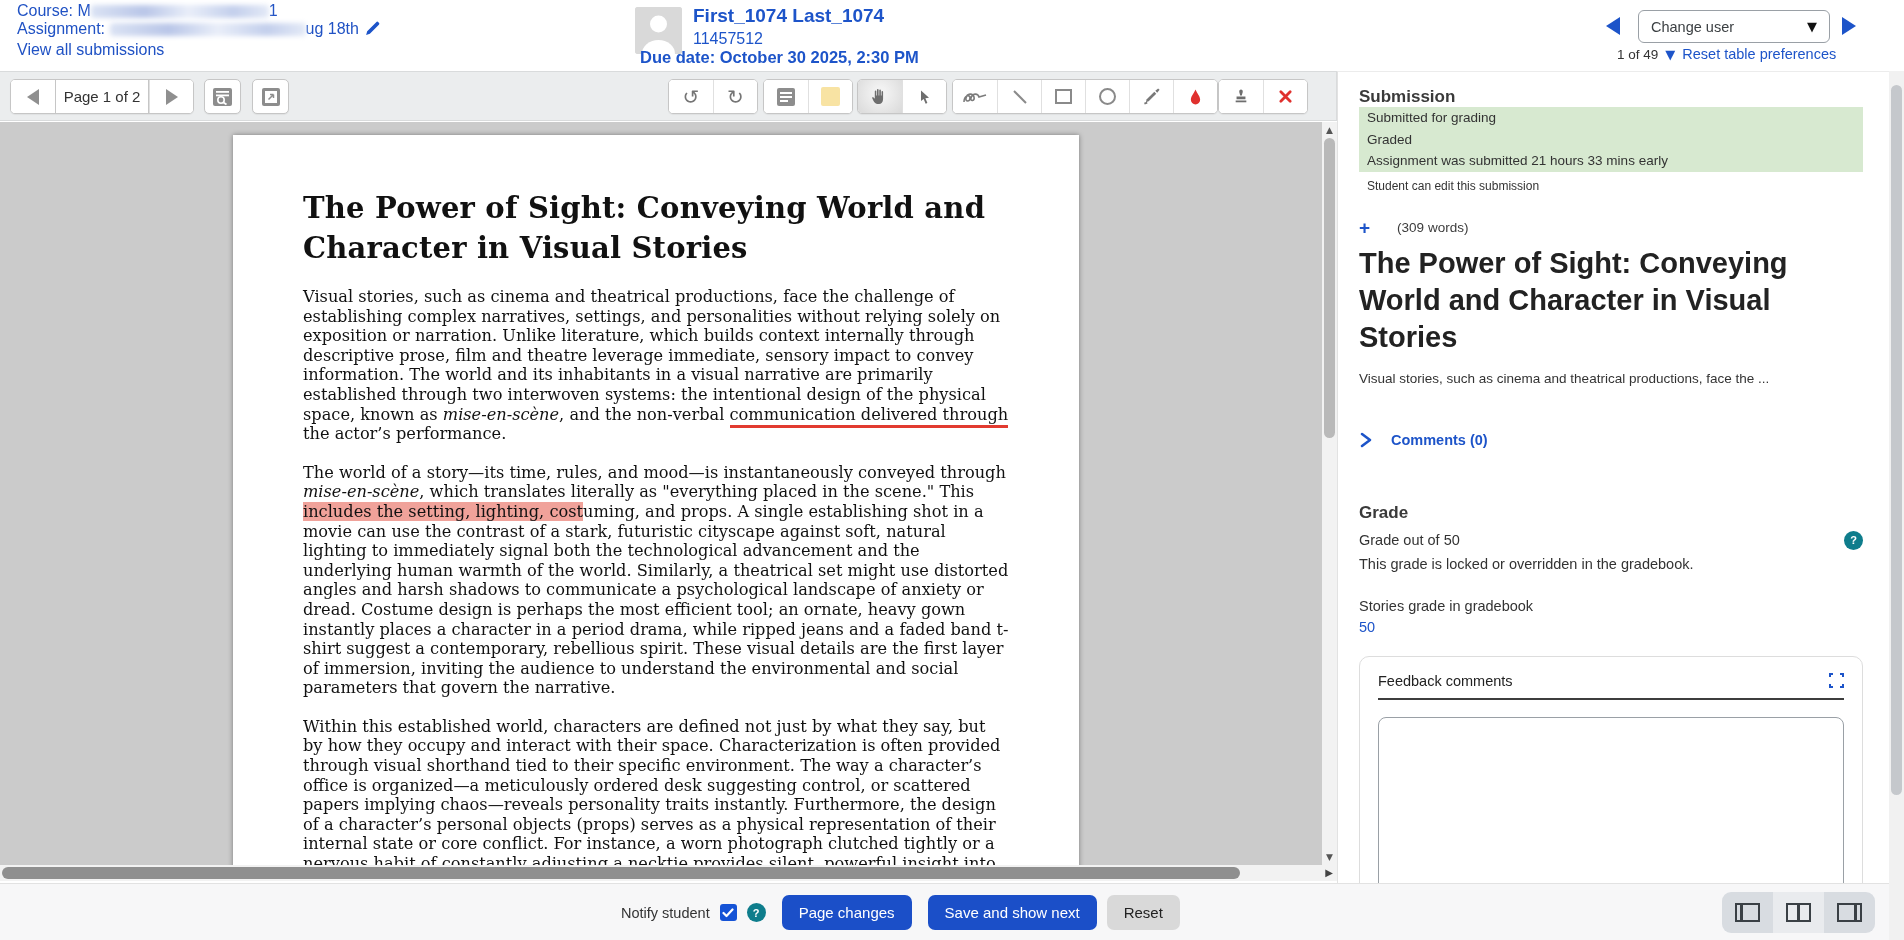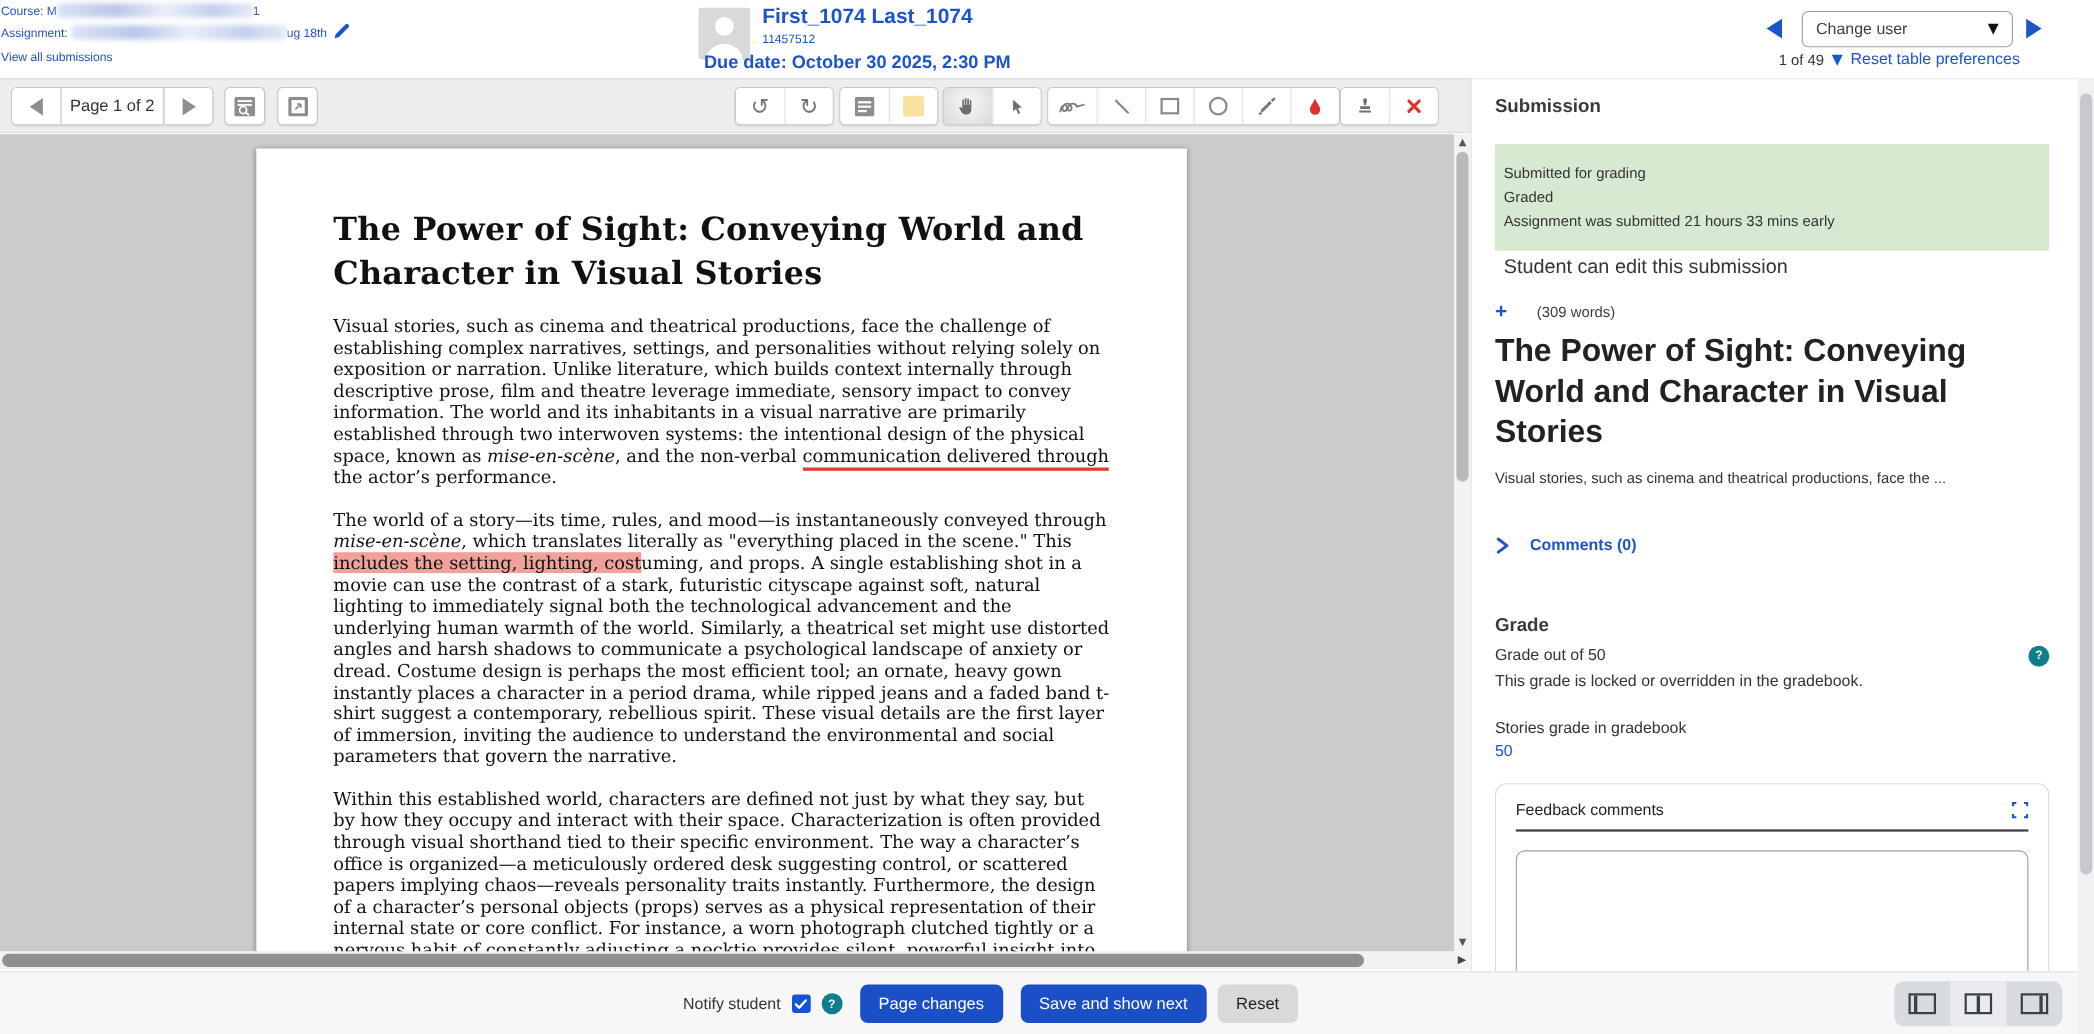--- a/index.html
+++ b/index.html
@@ -2,30 +2,30 @@
 <html><head>
 <meta charset="utf-8">
 <style>
   * { margin:0; padding:0; box-sizing:border-box; }
   html,body { width:1904px; height:940px; overflow:hidden; background:#fff;
     font-family:"Liberation Sans", sans-serif; }
   .stage { position:relative; width:1904px; height:940px; }
 
   
   .header { position:absolute; top:0; left:0; right:0; height:71px; background:#fff; z-index:5; }
-  .grader-info { position:absolute; left:1px; top:2px; font-size:11px; line-height:18px; color:#2052c4; }
+  .grader-info { position:absolute; left:17px; top:2px; font-size:16px; line-height:18px; color:#2052c4; }
   .grader-info a { color:#2052c4; text-decoration:none; }
   .redact { display:inline-block; height:13px; border-radius:3px; vertical-align:-2px;
     background:linear-gradient(90deg,#dbe3f4,#b9c6e8 30%,#e9eef9 55%,#c3cfec 80%,#e4eaf7); filter:blur(2.5px); }
   .pencil { display:inline-block; vertical-align:-3px; margin-left:5px; }
   .student-block { position:absolute; left:635px; top:5px; }
   .avatar { position:absolute; left:0; top:2px; width:47px; height:47px; background:#d9d9d9; border-radius:3px; overflow:hidden; }
   .stu-texts { position:absolute; left:58px; top:0; white-space:nowrap; }
   .stu-name { font-size:19px; font-weight:bold; color:#1d54c9; text-decoration:none; display:block; }
-  .stu-id { font-size:11px; color:#1d54c9; margin-top:3px; display:block; }
+  .stu-id { font-size:16px; color:#1d54c9; margin-top:3px; display:block; }
   .due-date { position:absolute; left:640px; top:48px; font-size:16.5px; font-weight:bold; color:#1d54c9; white-space:nowrap; }
   .tri { width:0; height:0; display:inline-block; }
   .tri-left-blue { border-top:9px solid transparent; border-bottom:9px solid transparent; border-right:14px solid #1d54c9; }
   .tri-right-blue { border-top:9px solid transparent; border-bottom:9px solid transparent; border-left:14px solid #1d54c9; }
   .user-nav-prev { position:absolute; left:1606px; top:17px; cursor:pointer; }
   .user-nav-next { position:absolute; left:1842px; top:17px; cursor:pointer; }
   .change-user { position:absolute; left:1638px; top:10px; width:192px; height:33px; border:1px solid #9aa0a6;
     border-radius:6px; background:#fff; font-size:14.5px; color:#3c4043; display:flex; align-items:center;
     padding:0 12px; justify-content:space-between; cursor:pointer; }
   .caret-black { font-family:"DejaVu Sans",sans-serif; font-size:13px; color:#111; }
@@ -70,22 +70,22 @@
   .doc-vthumb { position:absolute; top:16px; left:2px; width:11px; height:300px; background:#b9b9b9; border-radius:6px; }
   .vs-arrow { position:absolute; left:0; width:15px; text-align:center; font-family:"DejaVu Sans",sans-serif; font-size:9px; color:#555; cursor:pointer; }
   .doc-hscroll { position:absolute; top:865px; left:0; width:1337px; height:16px; background:#f2f2f2; }
   .doc-hthumb { position:absolute; top:2px; left:2px; width:1238px; height:12px; background:#8f8f8f; border-radius:6px; }
   .hs-arrow { position:absolute; right:4px; top:2px; font-family:"DejaVu Sans",sans-serif; font-size:10px; color:#444; cursor:pointer; }
 
   
   .sidebar { position:absolute; top:71px; left:1337px; width:552px; height:813px; background:#fff;
     border-left:1px solid #e2e2e2; border-top:1px solid #ececec; padding:15px 26px 0 21px; overflow:hidden; }
   .sb-h { font-size:17px; font-weight:bold; color:#3a3a3a; }
-  .status-box { margin-top:24px; background:#d7e9d0; padding:16px 8px; font-size:13.5px; line-height:21.5px; color:#333; }
-  .status-edit { padding:4px 8px; font-size:18px; line-height:21px; color:#333; }
+  .status-box { margin-top:0; background:#d7e9d0; padding:0 8px; font-size:13.5px; line-height:21.5px; color:#333; }
+  .status-edit { padding:4px 8px; font-size:12px; line-height:21px; color:#333; }
   .words-row { margin-top:17px; display:flex; align-items:center; gap:27px; }
   .plus { color:#1d54c9; font-size:19px; font-weight:bold; cursor:pointer; line-height:1; }
   .word-count { font-size:13.5px; color:#3c3c3c; }
   .sb-title { margin-top:8px; font-size:29px; line-height:37px; font-weight:600; color:#222; }
   .sb-preview { margin-top:15px; font-size:13.5px; color:#333; }
   .comments-row { margin-top:46px; display:flex; align-items:center; gap:18px; cursor:pointer;font-weight:bold; }
   .comments-link { color:#1d54c9; font-size:14.5px; text-decoration:none; }
   .grade-h { margin-top:55px; font-size:17px; font-weight:bold; color:#3a3a3a; }
   .grade-row { margin-top:8px; display:flex; justify-content:space-between; align-items:center; font-size:14.5px; color:#333; }
   .help-circle { width:19px; height:19px; border-radius:50%; background:#0e7d8c; color:#fff; font-size:11px; font-weight:bold;

